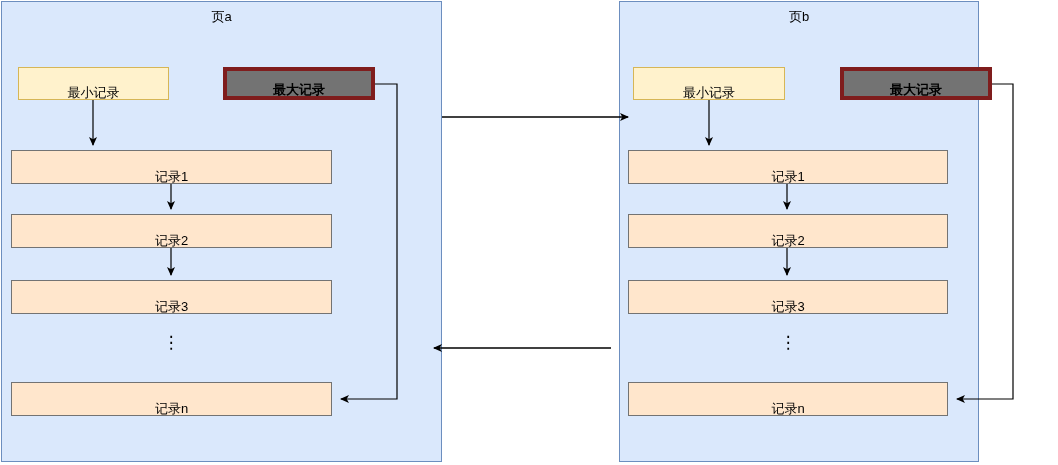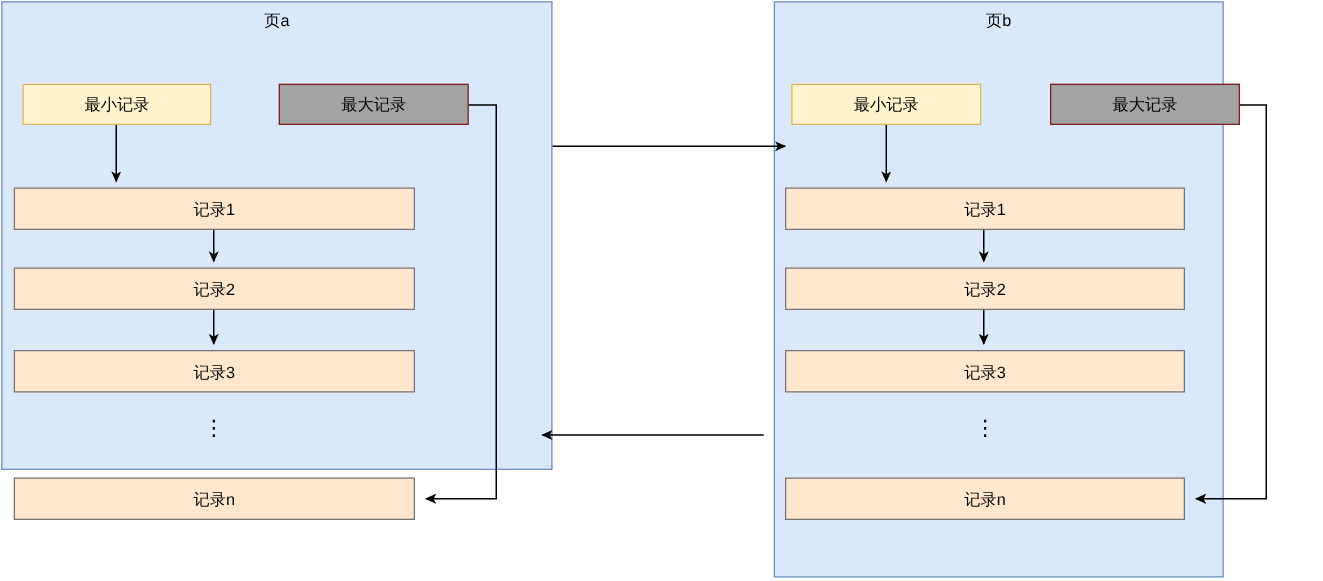--- a/index.html
+++ b/index.html
@@ -19,52 +19,53 @@
     left: 0; top: 0;
     width: 1058px;
     height: 465px;
   }
   .page-panel {
     position: absolute;
     background: #dae8fc;
     border: 1px solid #6c8ebf;
     box-sizing: border-box;
   }
-  #panel-a { left: 1px; top: 1px; width: 441px; height: 375px; }
+  #panel-a { left: 1px; top: 1px; width: 441px; height: 461px; }
   #panel-b { left: 619px; top: 1px; width: 360px; height: 461px; }
 
   .panel-title {
     position: absolute;
     top: 7px;
     left: 0;
     width: 100%;
     text-align: center;
     font-size: 13px;
     color: #000000;
     line-height: 16px;
     letter-spacing: 0px;
   }
 
   .node {
     position: absolute;
     box-sizing: border-box;
     display: flex;
-    align-items: center;
+    align-items: flex-end;
     justify-content: center;
     font-size: 13px;
     color: #000000;
     line-height: 1;
   }
   .node-min {
     background: #fff2cc;
     border: 1px solid #d6b656;
   }
   .node-max {
-    background: #a3a3a3;
-    border: 1px solid #7f1d1d;
+    background: #737373;
+    border: 4px solid #7f1d1d;
+    font-weight: bold;
   }
   .node-rec {
     background: #ffe6cc;
     border: 1px solid #737373;
   }
 
   .ellipsis {
     position: absolute;
     font-size: 17px;
     line-height: 1;

